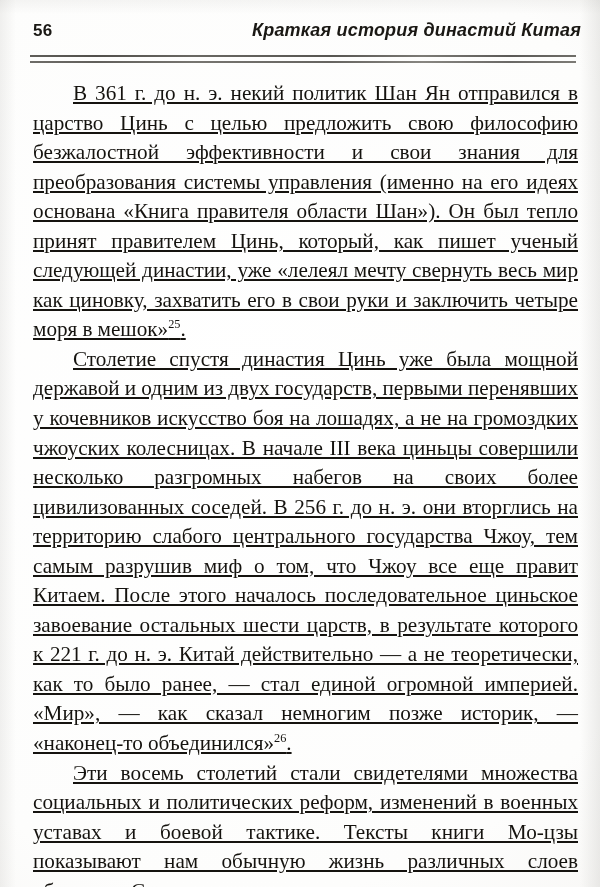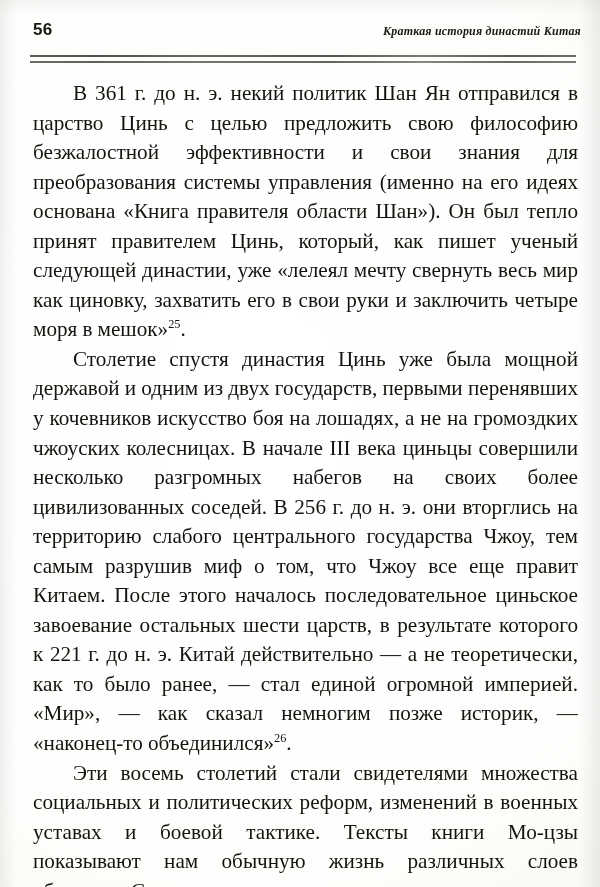--- a/index.html
+++ b/index.html
@@ -53,24 +53,24 @@
     justify-content: space-between;
   }
   .folio {
     font-family: "Liberation Sans", "DejaVu Sans", sans-serif;
     font-weight: bold;
     font-size: 17px;
     letter-spacing: 0.3px;
     color: #1a1814;
   }
   .running-title {
-    font-family: Liberation Serif, serif;
+    font-family: Liberation Sans, sans-serif;
     font-weight: bold;
     font-style: italic;
-    font-size: 12px;
+    font-size: 18px;
     letter-spacing: 0.2px;
     color: #1a1814;
     white-space: nowrap;
     transform: translateX(6px);
   }
 
   
   .rule-group {
     position: absolute;
     left: 30px;
@@ -98,20 +98,21 @@
     line-height: 29.55px;
     text-align: justify;
     text-justify: inter-word;
     -webkit-hyphens: none;
     hyphens: none;
     word-spacing: -0.2px;
   }
   .body-text p {
     margin: 0;
     text-indent: 40px;
+    text-decoration: underline;
   }
   sup {
     font-size: 0.58em;
     vertical-align: super;
     line-height: 0;
   }
 </style>
 </head>
 <body>
 

